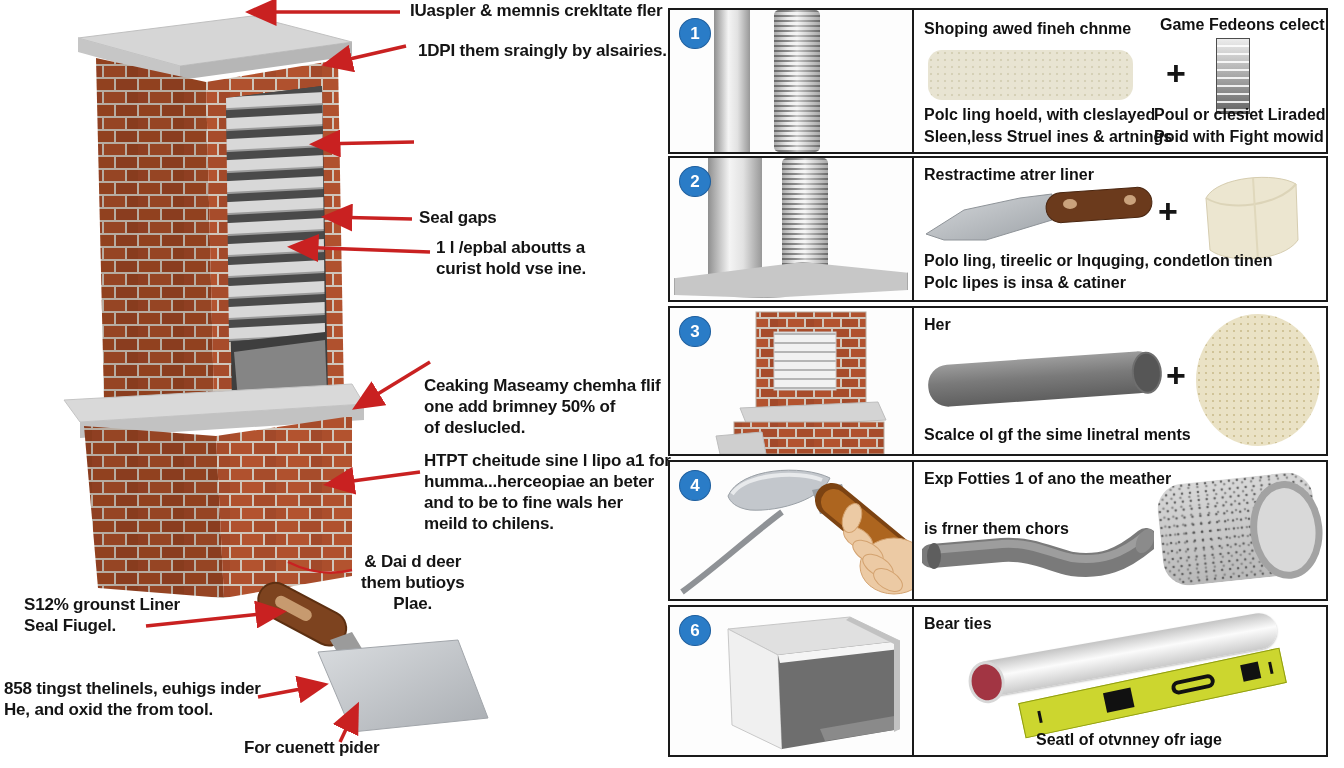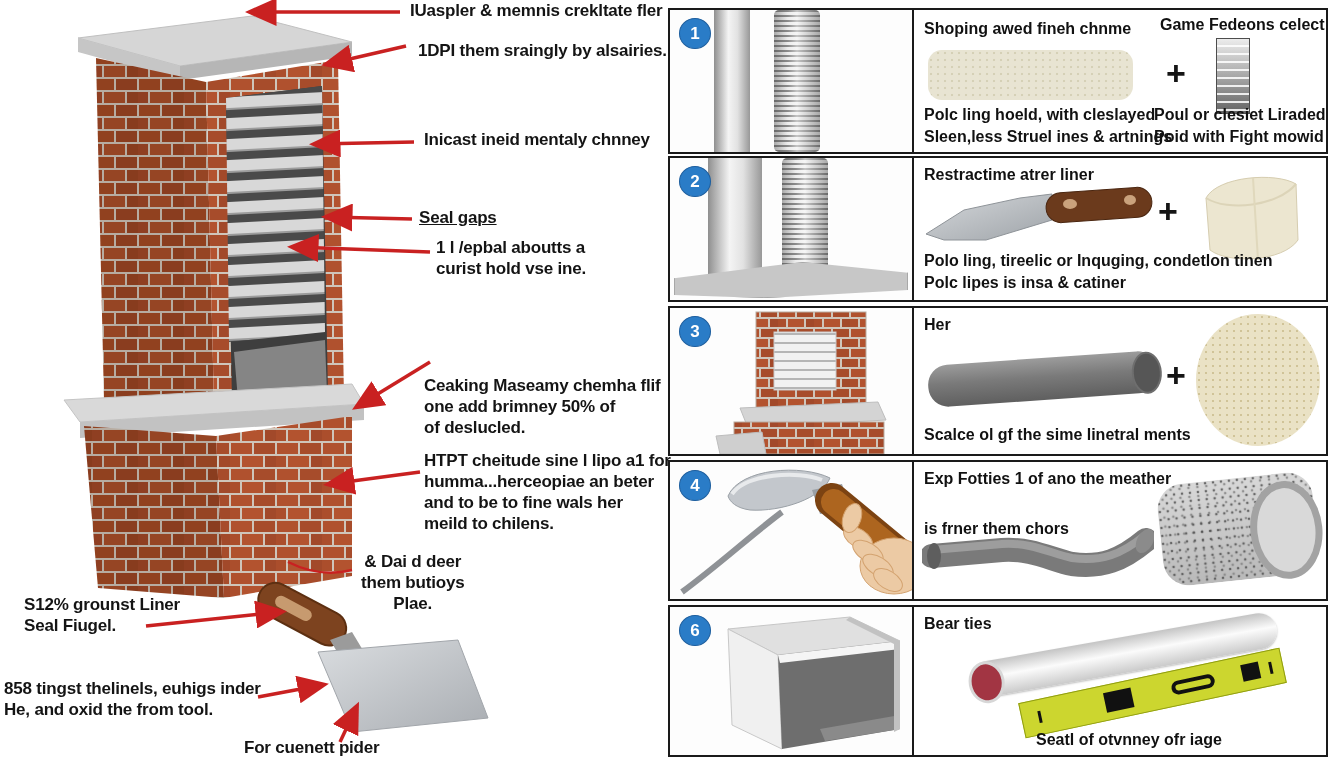--- a/index.html
+++ b/index.html
@@ -128,24 +128,21 @@
       <line x1="340" y1="742" x2="356" y2="708" marker-end="url(#ah)"></line>
     </g>
   </svg>
 
   <div class="callout" style="left:410px;top:0px;text-align:center;">
       <div>IUaspler &amp; memnis crekltate fler</div>
     </div>
   <div class="callout" style="left:418px;top:40px;">
       <div>1DPI them sraingly by alsairies.</div>
     </div>
-  <div class="callout" style="left:424px;top:129px;">
-      <div>Inicast ineid mentaly chnney</div>
-    </div>
-  <div class="callout" style="left:419px;top:207px;text-decoration:underline;">
+  <div class="callout" style="left:419px;top:207px;">
       <div>Seal gaps</div>
     </div>
   <div class="callout" style="left:436px;top:237px;">
     <div>1 l /epbal aboutts a</div>
     <div>curist hold vse ine.</div>
   </div>
   <div class="callout" style="left:424px;top:351px;margin-top:24px;">
     <div>Ceaking Maseamy chemha flif</div>
     <div>one add brimney 50% of</div>
     <div>of deslucled.</div>

